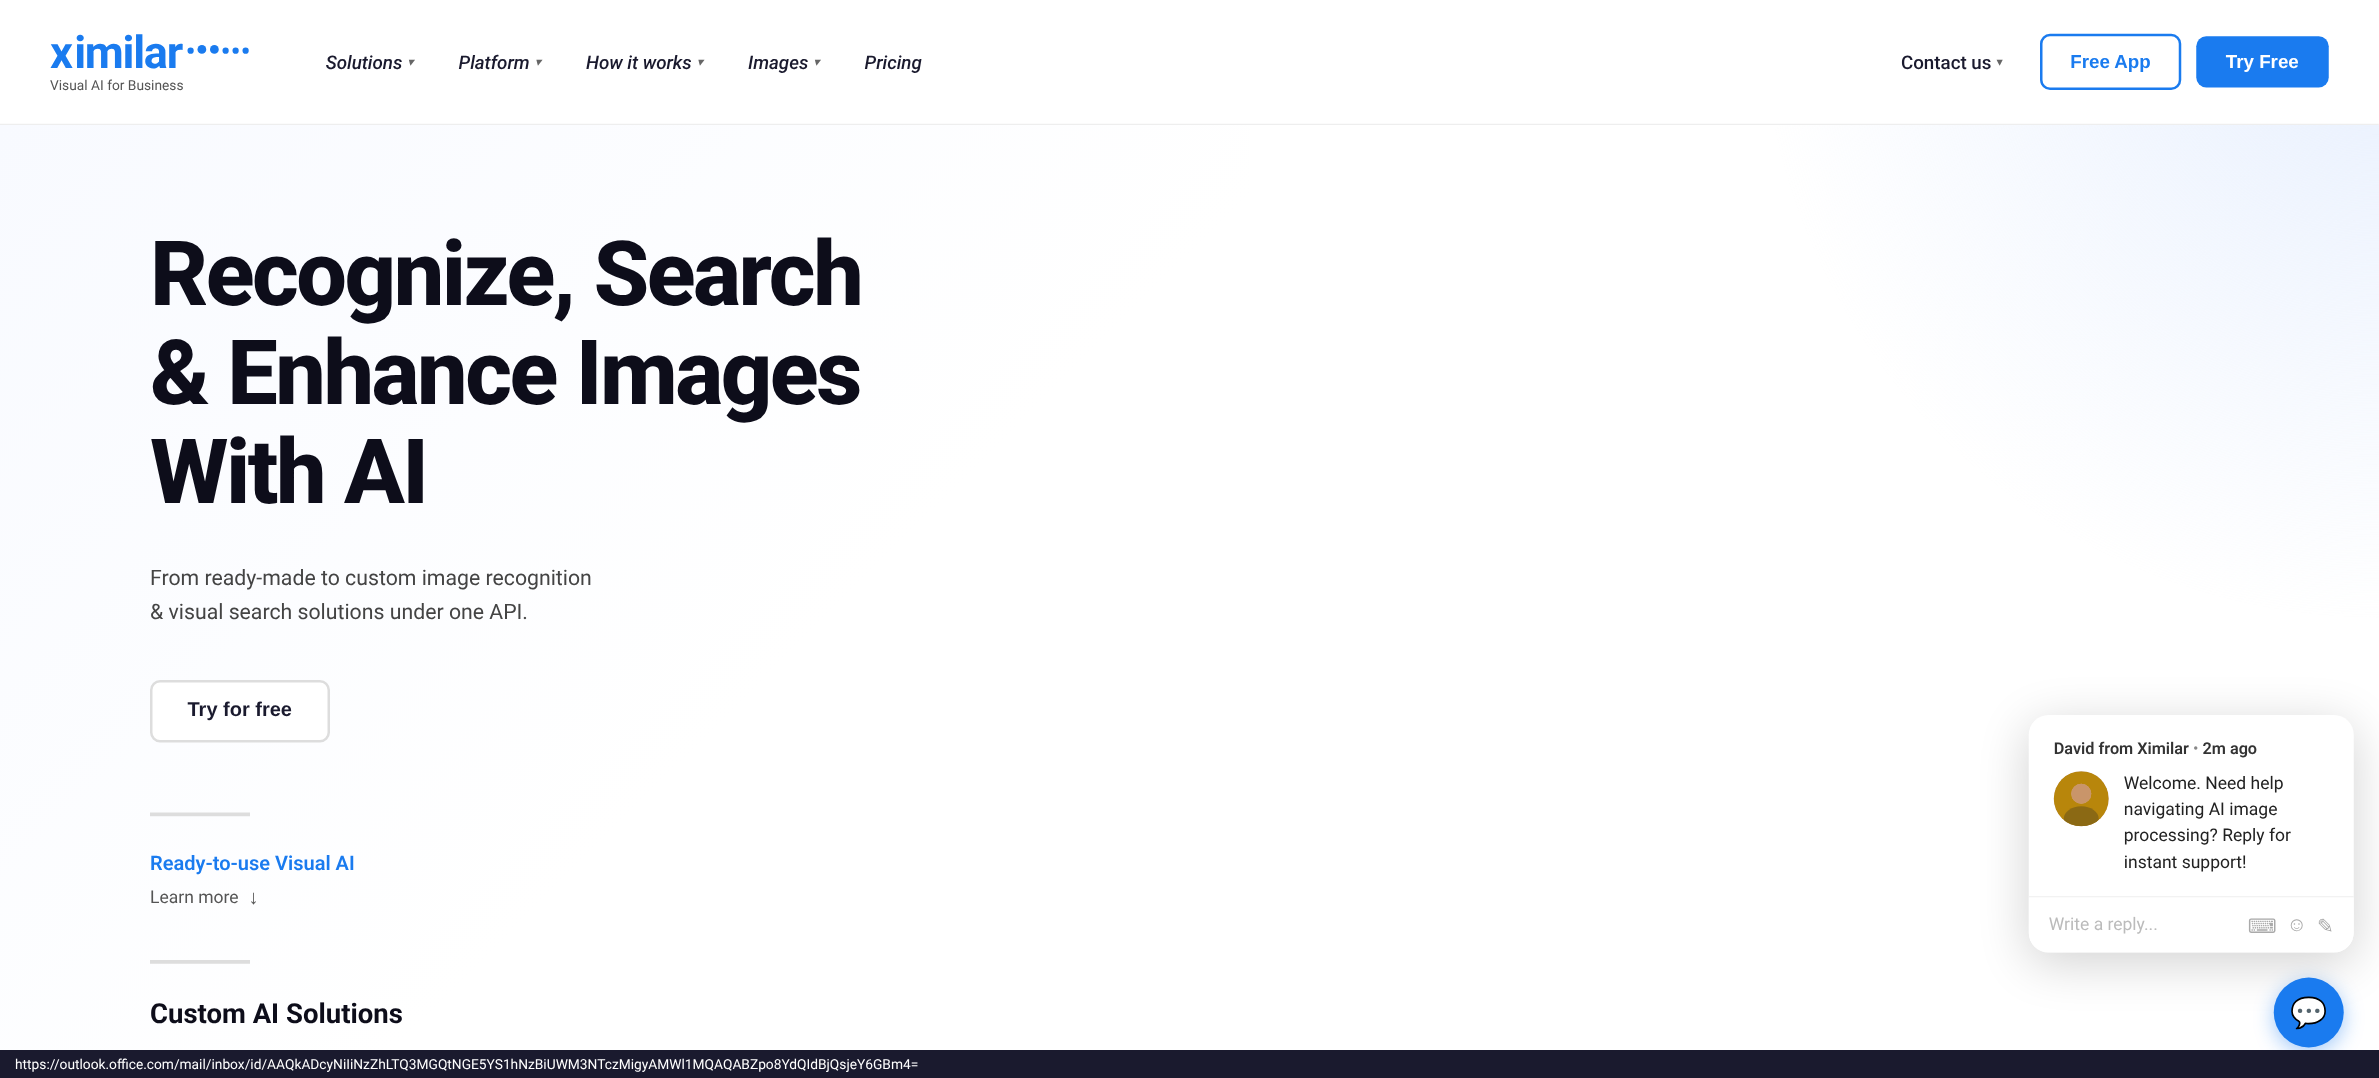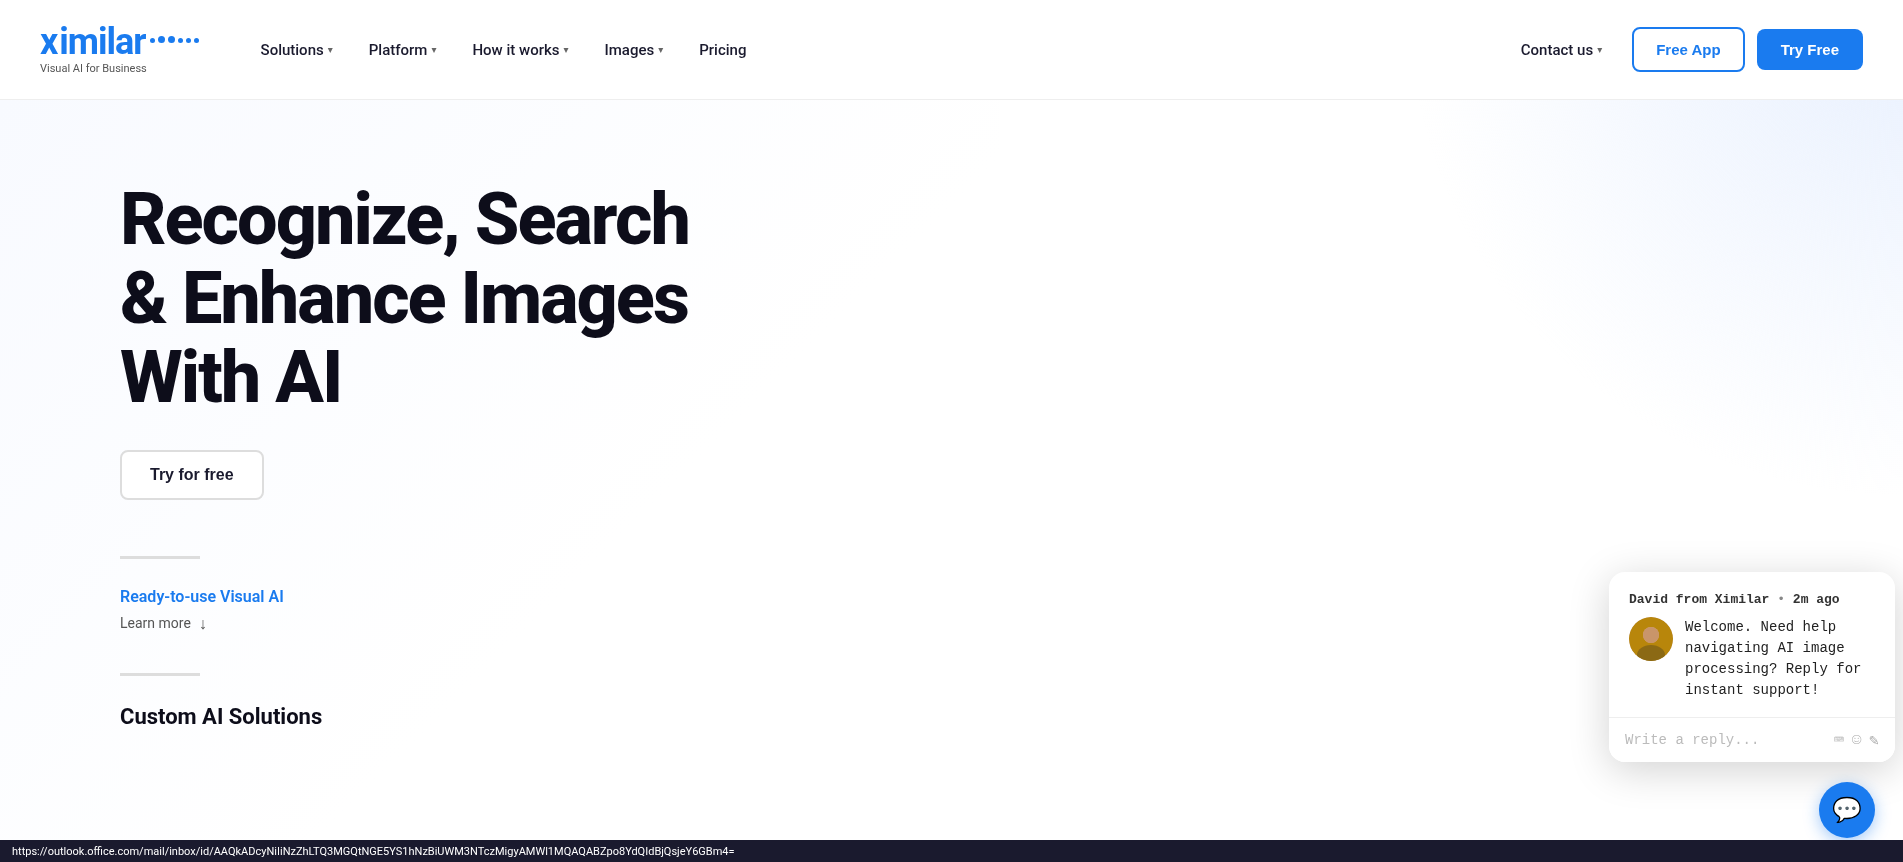--- a/index.html
+++ b/index.html
@@ -55,20 +55,21 @@
       font-size: 11px;
       color: #555;
       font-weight: 400;
       margin-top: 2px;
     }
     .nav-links {
       display: flex;
       align-items: flex-end;
       gap: 8px;
       flex: 1;
+      font-style: italic;
     }
     .nav-item {
       display: flex;
       align-items: center;
       gap: 4px;
       padding: 8px 14px;
       font-size: 15px;
       color: #1a1a2e;
       cursor: pointer;
       border-radius: 6px;
@@ -226,28 +227,27 @@
     .custom-ai-title {
       font-size: 22px;
       font-weight: 700;
       color: #0d0d1a;
     }
 
     
     .chat-widget {
       position: fixed;
       bottom: 100px;
-      right: 8px;
-      width: 286px;
+      right: 20px;
+      width: 260px;
       background: #fff;
       border-radius: 16px;
       box-shadow: 0 8px 40px rgba(0,0,0,0.18);
       overflow: hidden;
       z-index: 200;
-      font-family: Liberation Mono, monospace;
     }
     .chat-header-area {
       padding: 20px 20px 16px;
       border-bottom: 1px solid #eee;
     }
     .chat-sender {
       font-size: 13px;
       color: #888;
       margin-bottom: 10px;
     }
@@ -408,20 +408,24 @@
     <button class="try-demo-btn">Try Free</button>
   </div>
 </nav>
 
 <section class="hero">
   <h1 class="hero-title">
     <span>Recognize, Search</span><br>
     <span>&amp; Enhance Images</span><br>
     <span>With AI</span>
   </h1>
+  <p class="hero-subtitle">
+    From ready-made to custom image recognition<br>
+    &amp; visual search solutions under one API.
+  </p>
   <div class="hero-buttons">
     <button class="try-free-btn">Try for free</button>
   </div>
 
   <div class="hero-divider"></div>
 
   <div class="ready-link">Ready-to-use Visual AI</div>
   <div class="learn-more">
     <span>Learn more</span>
     <span class="learn-arrow">↓</span>

